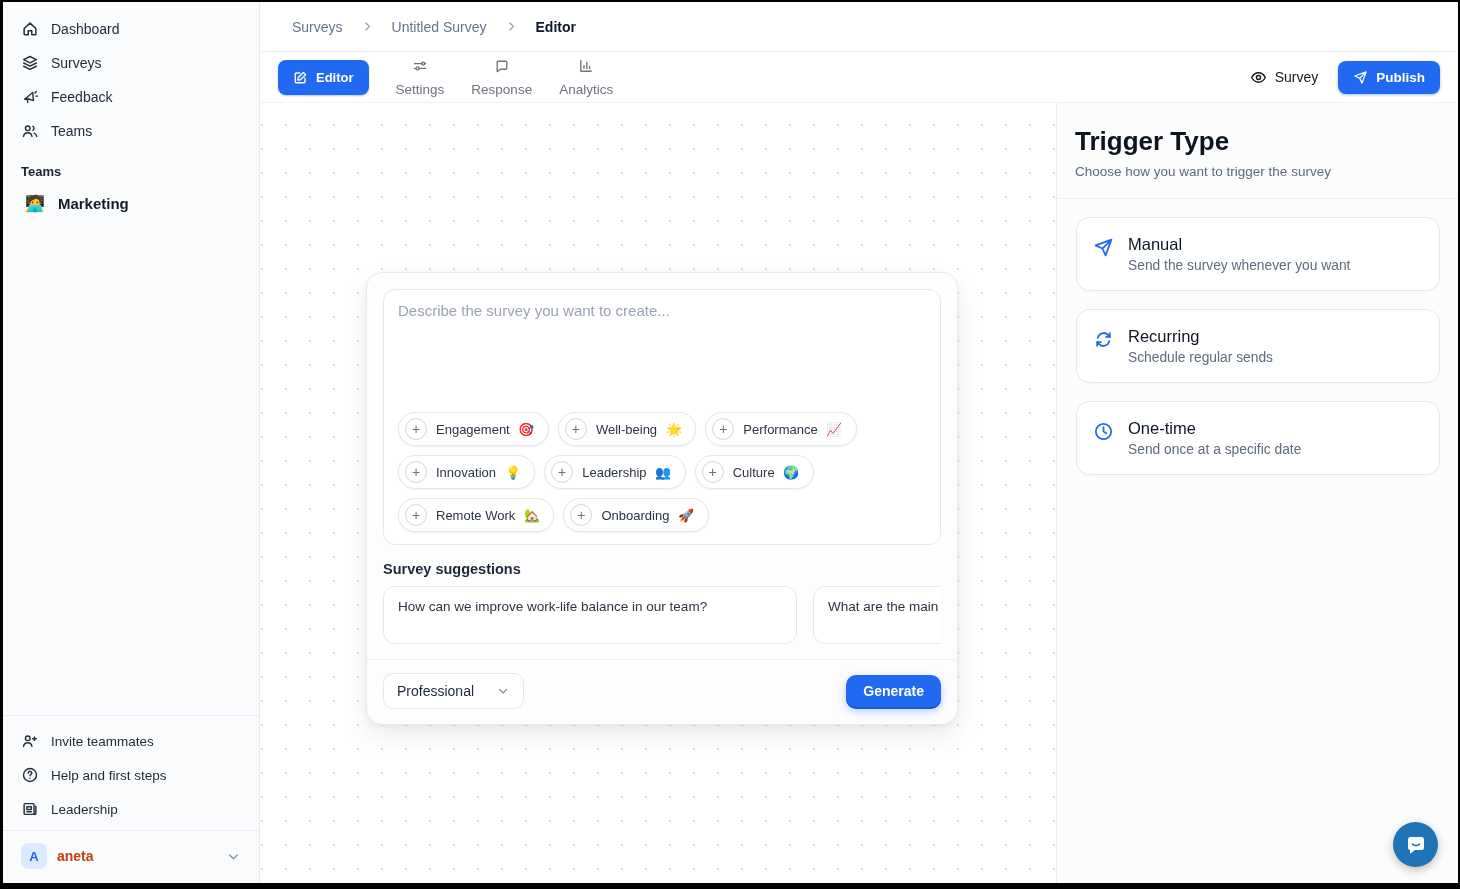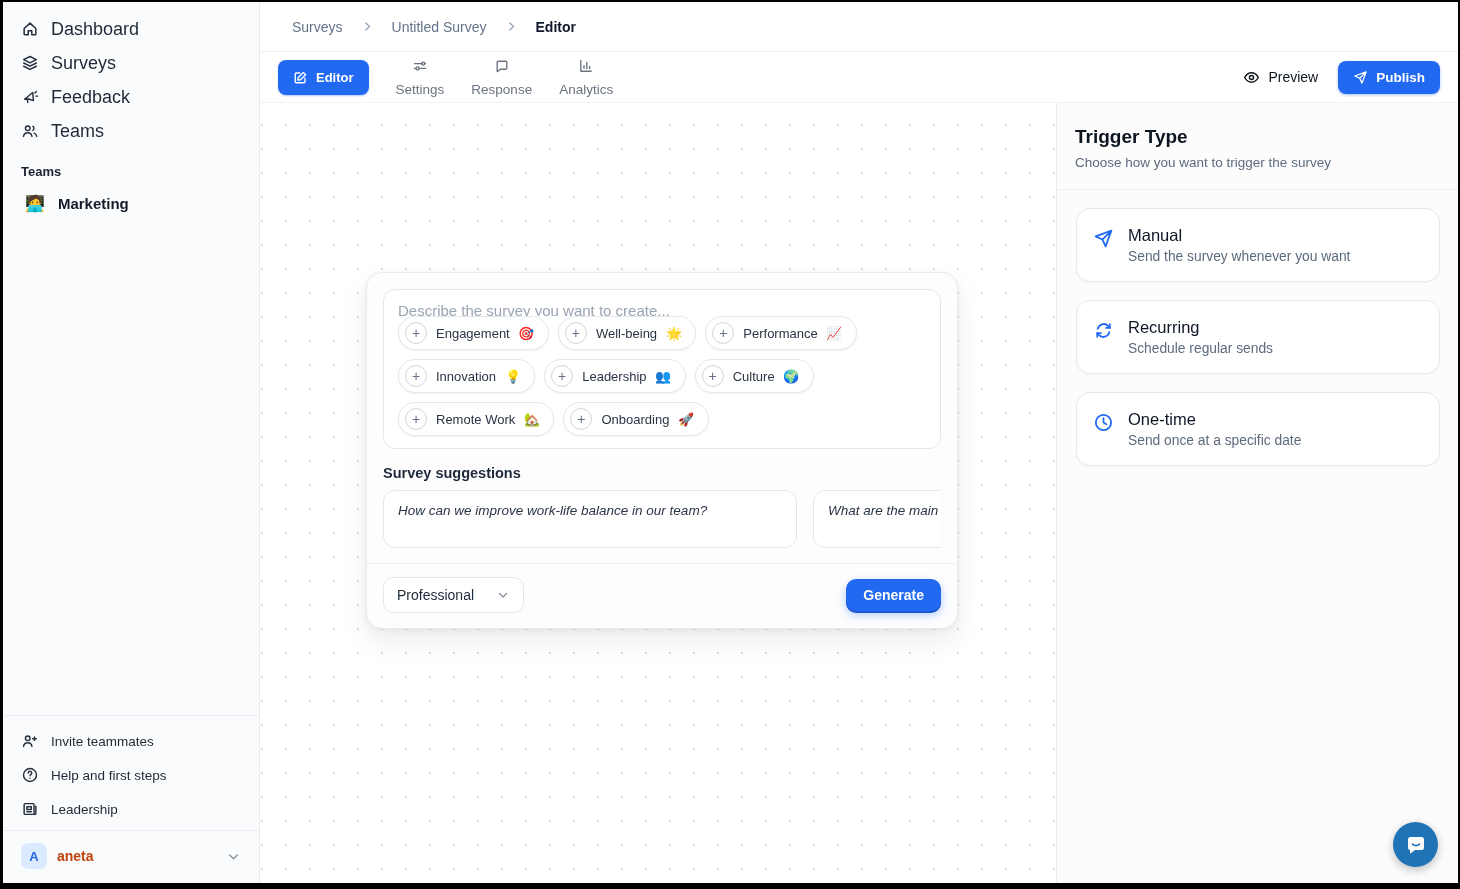--- a/index.html
+++ b/index.html
@@ -13,21 +13,21 @@
   .sb-header { height:50px; flex:0 0 auto; display:flex; align-items:center; padding:0 14px 0 14px;
                border-bottom:1px solid #edeef2; }
   .ws-avatar { width:30px; height:30px; border-radius:50%; background:#e2edfb; color:#1f3b5c;
                font-size:11px; font-weight:700; display:flex; align-items:center; justify-content:center; }
   .ws-name { margin-left:9px; font-size:13.5px; font-weight:700; color:#111827; }
   .sb-header .chev { margin-left:5px; color:#8b94a3; display:flex; }
   .panel-toggle { margin-left:auto; width:26px; height:26px; border:none; background:transparent; cursor:pointer;
                   display:flex; align-items:center; justify-content:center; color:#1f2937; }
   .sb-nav { padding:10px 8px 0 8px; }
   .sb-item { display:flex; align-items:center; gap:12px; height:34px; padding:0 10px; border-radius:8px;
-             font-size:18px; font-weight:500; color:#1f2937; cursor:pointer; }
+             font-size:14px; font-weight:500; color:#1f2937; cursor:pointer; }
   .sb-item .ic { display:flex; color:#25303e; }
   .sb-section { padding:16px 18px 6px 18px; font-size:13px; font-weight:700; color:#1b2430; }
   .sb-team { display:flex; align-items:center; gap:13px; height:36px; padding:0 10px 0 14px; margin:0 8px;
              border-radius:8px; font-size:15px; font-weight:600; color:#141c28; cursor:pointer; }
   .sb-team .emo { font-size:16px; }
   .sb-spacer { flex:1 1 auto; }
   .sb-divider { height:1px; background:#ececf0; margin:0; }
   .sb-footer { padding:8px 8px 4px 8px; }
   .sb-footer .sb-item { font-size:13.5px; }
   .sb-user { display:flex; align-items:center; gap:10px; margin:4px 8px 6px 8px; padding:8px 10px;
@@ -59,52 +59,52 @@
 
   .content { position:absolute; top:101px; left:0; right:0; bottom:0; display:flex; }
 
   
   .canvas { flex:1 1 auto; position:relative; overflow:hidden; background-color:#fff;
             background-image:radial-gradient(circle, #d9dde4 1.3px, transparent 1.4px);
             background-size:24px 24px; background-position:14px 10px; }
   .composer { position:absolute; left:106px; top:169px; width:592px; background:#fdfdfe;
               border:1px solid #e8eaee; border-radius:16px;
               box-shadow:0 12px 28px rgba(16,24,40,.08), 0 2px 6px rgba(16,24,40,.05); }
-  .prompt-box { margin:16px 16px 0 16px; height:160px; background:#fff; border:1px solid #e4e7ec;
+  .prompt-box { margin:16px 16px 0 16px; height:256px; background:#fff; border:1px solid #e4e7ec;
                 border-radius:12px; padding:12px 14px; display:flex; flex-direction:column; }
   .prompt-box textarea { border:none; outline:none; resize:none; width:100%; height:56px; background:transparent;
                          font-family:inherit; font-size:15px; color:#334155; }
   .prompt-box textarea::placeholder { color:#9aa4b2; }
   .chips { margin-top:auto; display:flex; flex-wrap:wrap; gap:9px; }
   .chip { display:inline-flex; align-items:center; gap:9px; background:#fff; border:1px solid #e4e7ec;
           border-radius:999px; padding:5px 13px 5px 6px; cursor:pointer;
           box-shadow:0 1px 2px rgba(16,24,40,.06); }
   .chip .plus { width:22px; height:22px; border-radius:50%; border:1px solid #d0d5dd; color:#667085;
                 font-size:14px; line-height:1; display:flex; align-items:center; justify-content:center; }
   .chip .lbl { font-size:13px; font-weight:500; color:#2b3545; }
   .chip .emo { font-size:13px; }
   .sugg-title { margin:16px 16px 9px 16px; font-size:14.5px; font-weight:700; color:#1d2939; }
-  .sugg-row { margin:0 16px; display:flex; gap:16px; overflow:hidden;font-style:italic; }
+  .sugg-row { margin:0 16px; display:flex; gap:16px; overflow:hidden; }
   .sugg-card { flex:0 0 auto; background:#fff; border:1px solid #e4e7ec; border-radius:12px; height:58px;
                padding:12px 14px; font-size:13.5px; color:#2b3545; cursor:pointer; }
   .sugg-card.c1 { width:414px; }
   .sugg-card.c2 { width:340px; }
   .composer-footer { margin-top:15px; border-top:1px solid #eef0f3; padding:13px 16px 15px 16px;
                      display:flex; align-items:center; justify-content:space-between; }
   .tone-select { display:flex; align-items:center; gap:22px; background:#fff; border:1px solid #e4e7ec;
                  border-radius:10px; padding:9px 13px; font-size:14px; color:#1d2939; cursor:pointer; }
   .tone-select .chev { color:#8b94a3; display:flex; }
   .generate-btn { background:var(--accent); color:#fff; border:none; border-radius:10px; padding:8px 17px;
                   font-size:14px; font-weight:700; cursor:pointer; font-family:inherit;
                   box-shadow:0 2px 0 #1b57cf, 0 4px 10px rgba(34,105,242,.35); }
 
   
   .trigger-panel { flex:0 0 402px; background:#fcfcfd; border-left:1px solid #e8eaee; overflow:hidden; }
   .tp-header { padding:23px 18px 19px 18px; border-bottom:1px solid #eceef2; }
-  .tp-title { font-size:19px; font-weight:700; color:#0c1420; }
+  .tp-title { font-size:26px; font-weight:700; color:#0c1420; }
   .tp-sub { margin-top:7px; font-size:13.5px; color:#5d6b7c; }
   .tp-options { padding:18px 18px 0 19px; }
   .tp-card { background:#fff; border:1px solid #e4e9f0; border-radius:14px; padding:17px 16px; margin-bottom:18px;
              display:flex; gap:14px; cursor:pointer; box-shadow:0 1px 2px rgba(16,24,40,.03); }
   .tp-card .ic { color:var(--accent); display:flex; margin-top:2px; }
   .tp-card .t { font-size:16.5px; font-weight:400; color:#0d1726; }
   .tp-card .d { margin-top:4px; font-size:13.8px; color:#5d6b7c; }
 
   
   .intercom { position:absolute; right:20px; bottom:16px; width:45px; height:45px; border-radius:50%;
@@ -272,21 +272,21 @@
       </button>
 
       <div class="toolbar-right">
         <button class="preview-btn">
           <span style="display:flex;">
             <svg width="17" height="17" viewBox="0 0 20 20" fill="none" stroke="currentColor" stroke-width="1.7" stroke-linecap="round" stroke-linejoin="round">
                 <path d="M2 10s3-5.5 8-5.5S18 10 18 10s-3 5.5-8 5.5S2 10 2 10z"></path>
                 <circle cx="10" cy="10" r="2.4"></circle>
               </svg>
           </span>
-          <span>Preview</span>
+          <span>Survey</span>
         </button>
         <button class="publish-btn">
           <span style="display:flex;">
             <svg width="15" height="15" viewBox="0 0 20 20" fill="none" stroke="currentColor" stroke-width="1.7" stroke-linecap="round" stroke-linejoin="round">
                 <path d="M17.5 2.5L9 11M17.5 2.5L12 17.5l-3-6.5-6.5-3z"></path>
               </svg>
           </span>
           <span>Publish</span>
         </button>
       </div>

